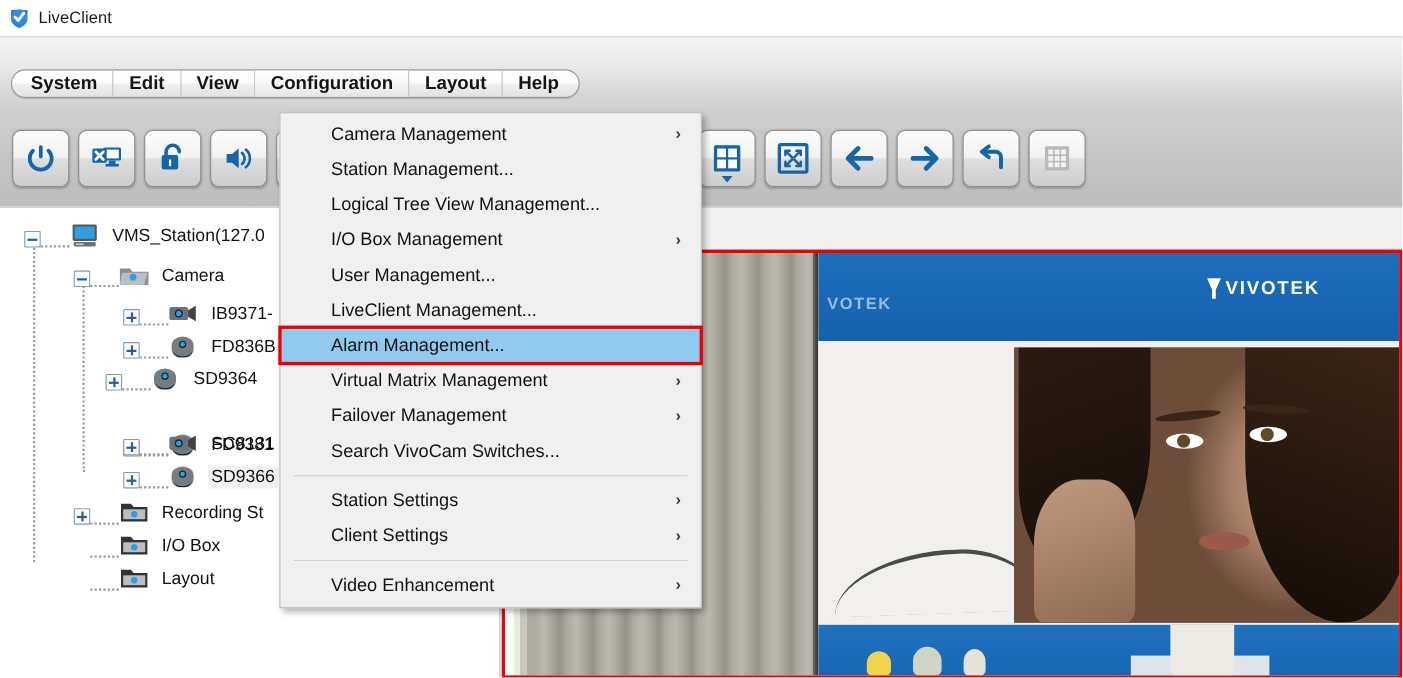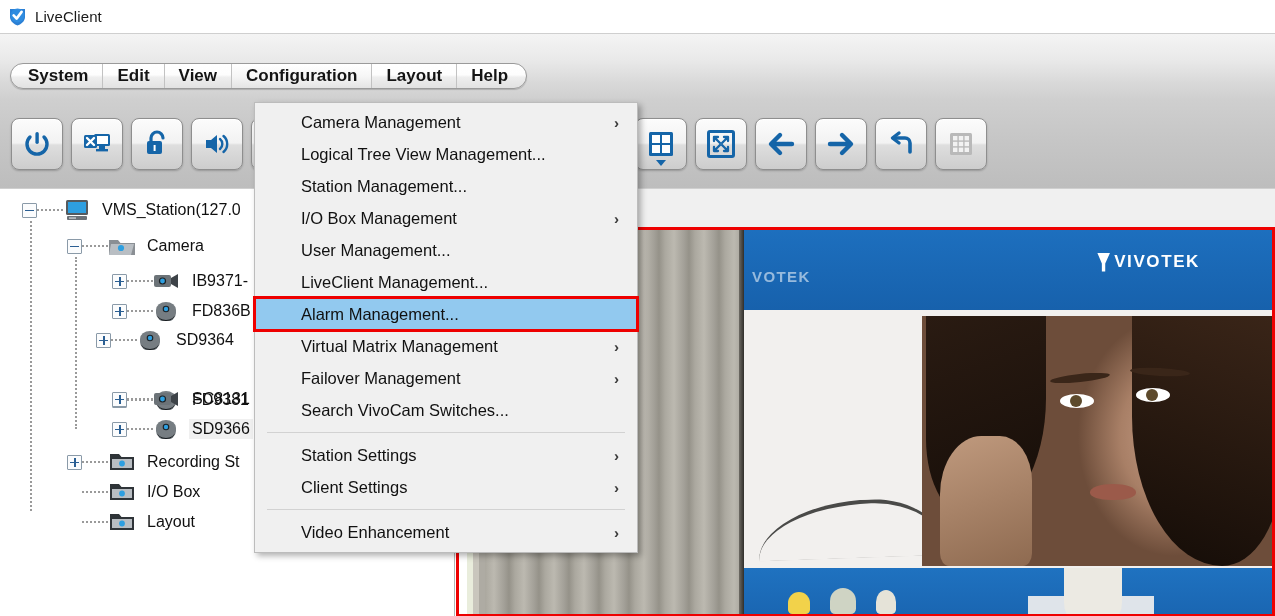--- a/index.html
+++ b/index.html
@@ -120,21 +120,21 @@
     left: 0; top: 188px;
     width: 455px; height: 428px;
     background: #ffffff;
     border-right: 1px solid #b6b6b6;
     border-top: 1px solid #cfcfcf;
     overflow: hidden;
   }
   .tree-node {
     position: absolute;
     display: flex;
-    align-items: center;
+    align-items: flex-end;
     height: 30px;
     white-space: nowrap;
     font-size: 16px;
     color: #101010;
   }
   .tree-node.sel .node-label {
     background: #f0f0f0;
   }
   .expander {
     width: 15px; height: 15px;
@@ -795,24 +795,24 @@
       </div>
     </div>
   </div>
 
   <div class="dropdown">
     <div class="menu-item">
       <span>Camera Management</span>
       <span class="arrow">›</span>
     </div>
     <div class="menu-item">
+      <span>Station Management...</span>
+    </div>
+    <div class="menu-item">
       <span>Logical Tree View Management...</span>
-    </div>
-    <div class="menu-item">
-      <span>Station Management...</span>
     </div>
     <div class="menu-item">
       <span>I/O Box Management</span>
       <span class="arrow">›</span>
     </div>
     <div class="menu-item">
       <span>User Management...</span>
     </div>
     <div class="menu-item">
       <span>LiveClient Management...</span>

